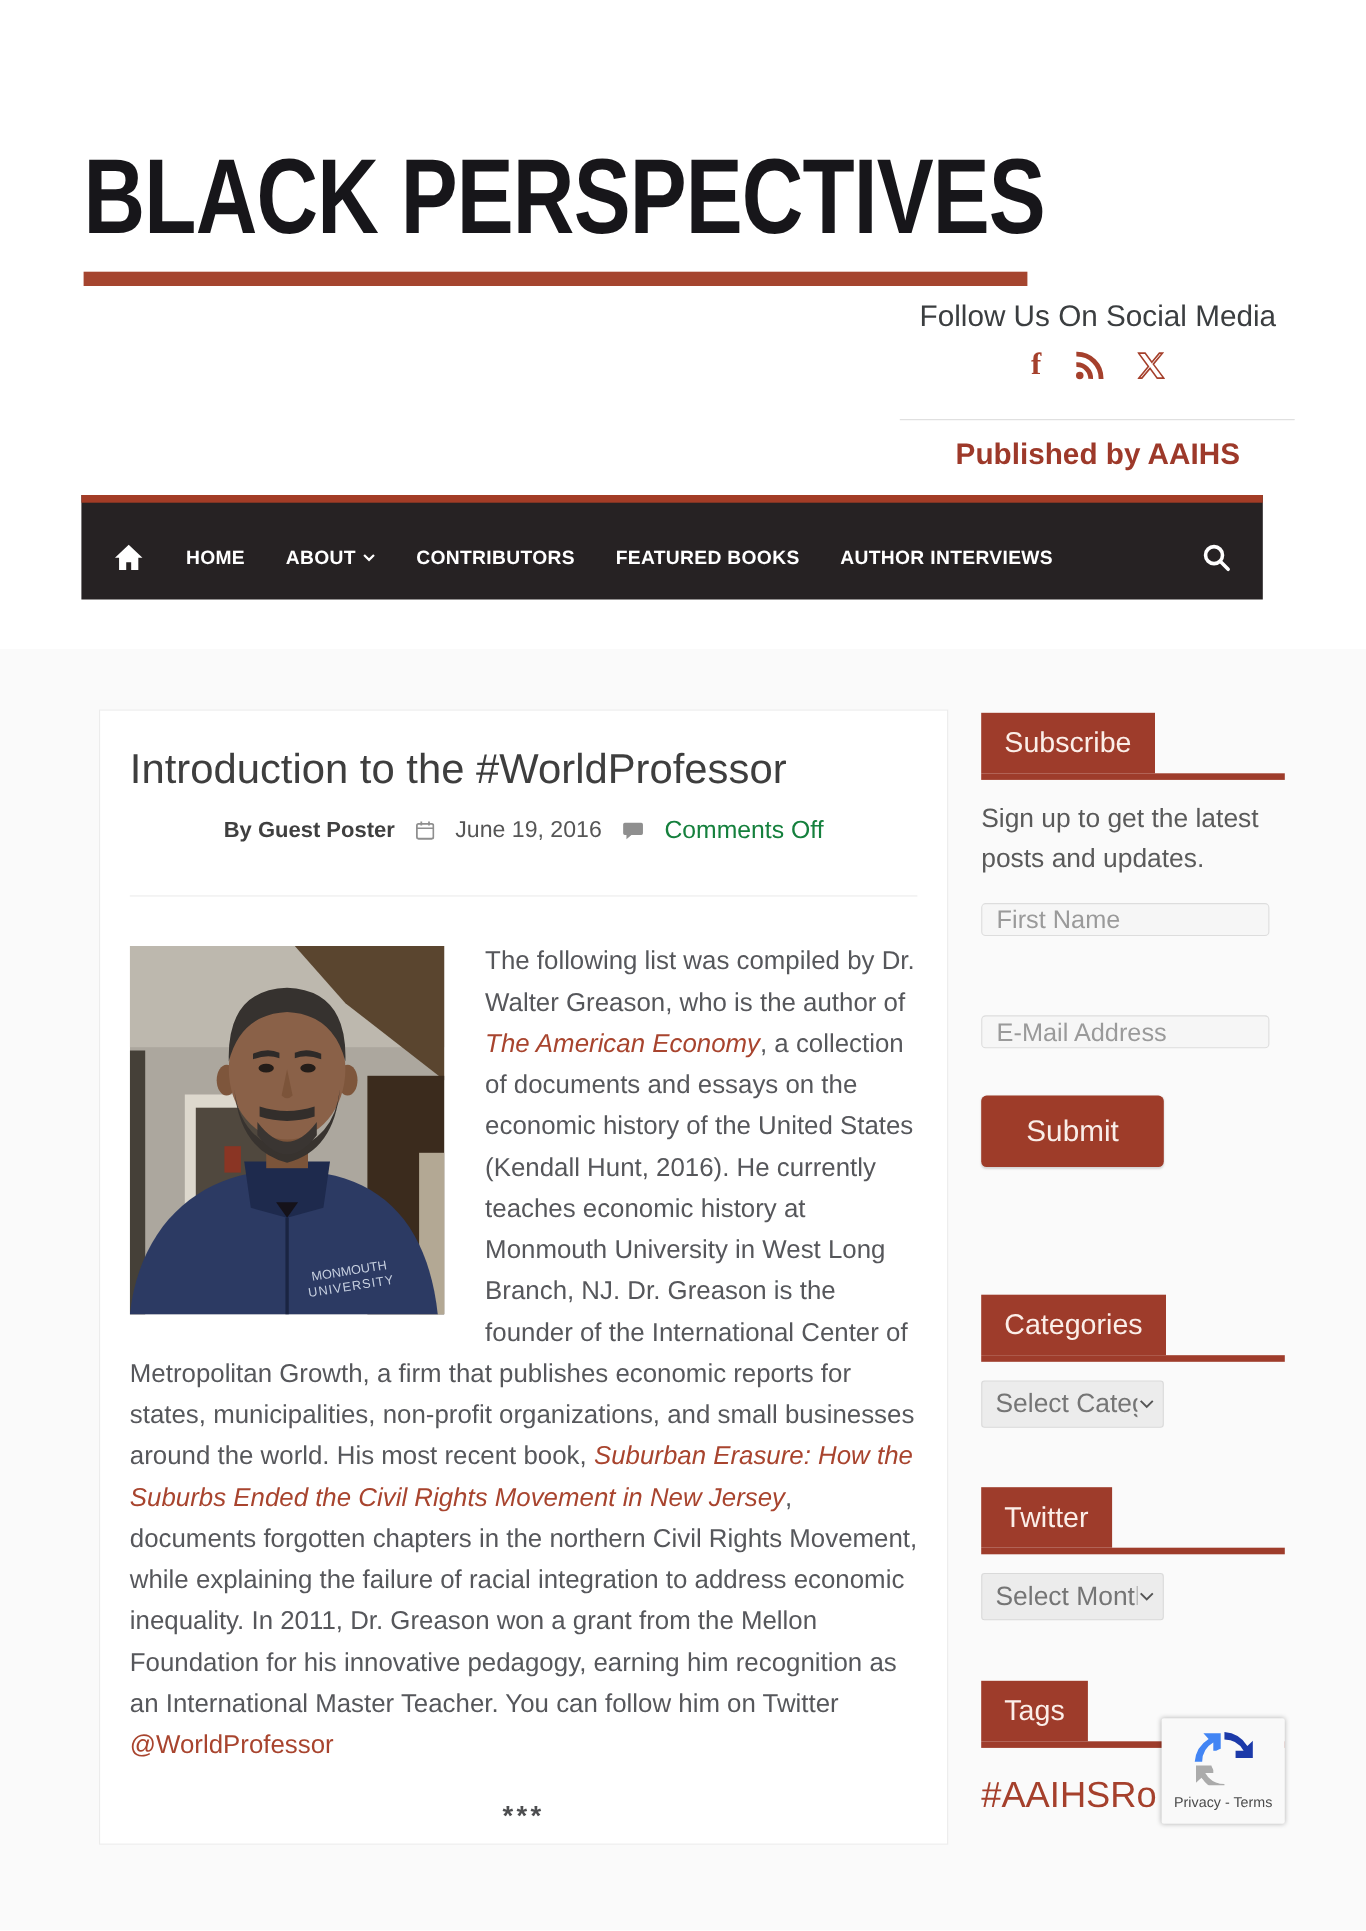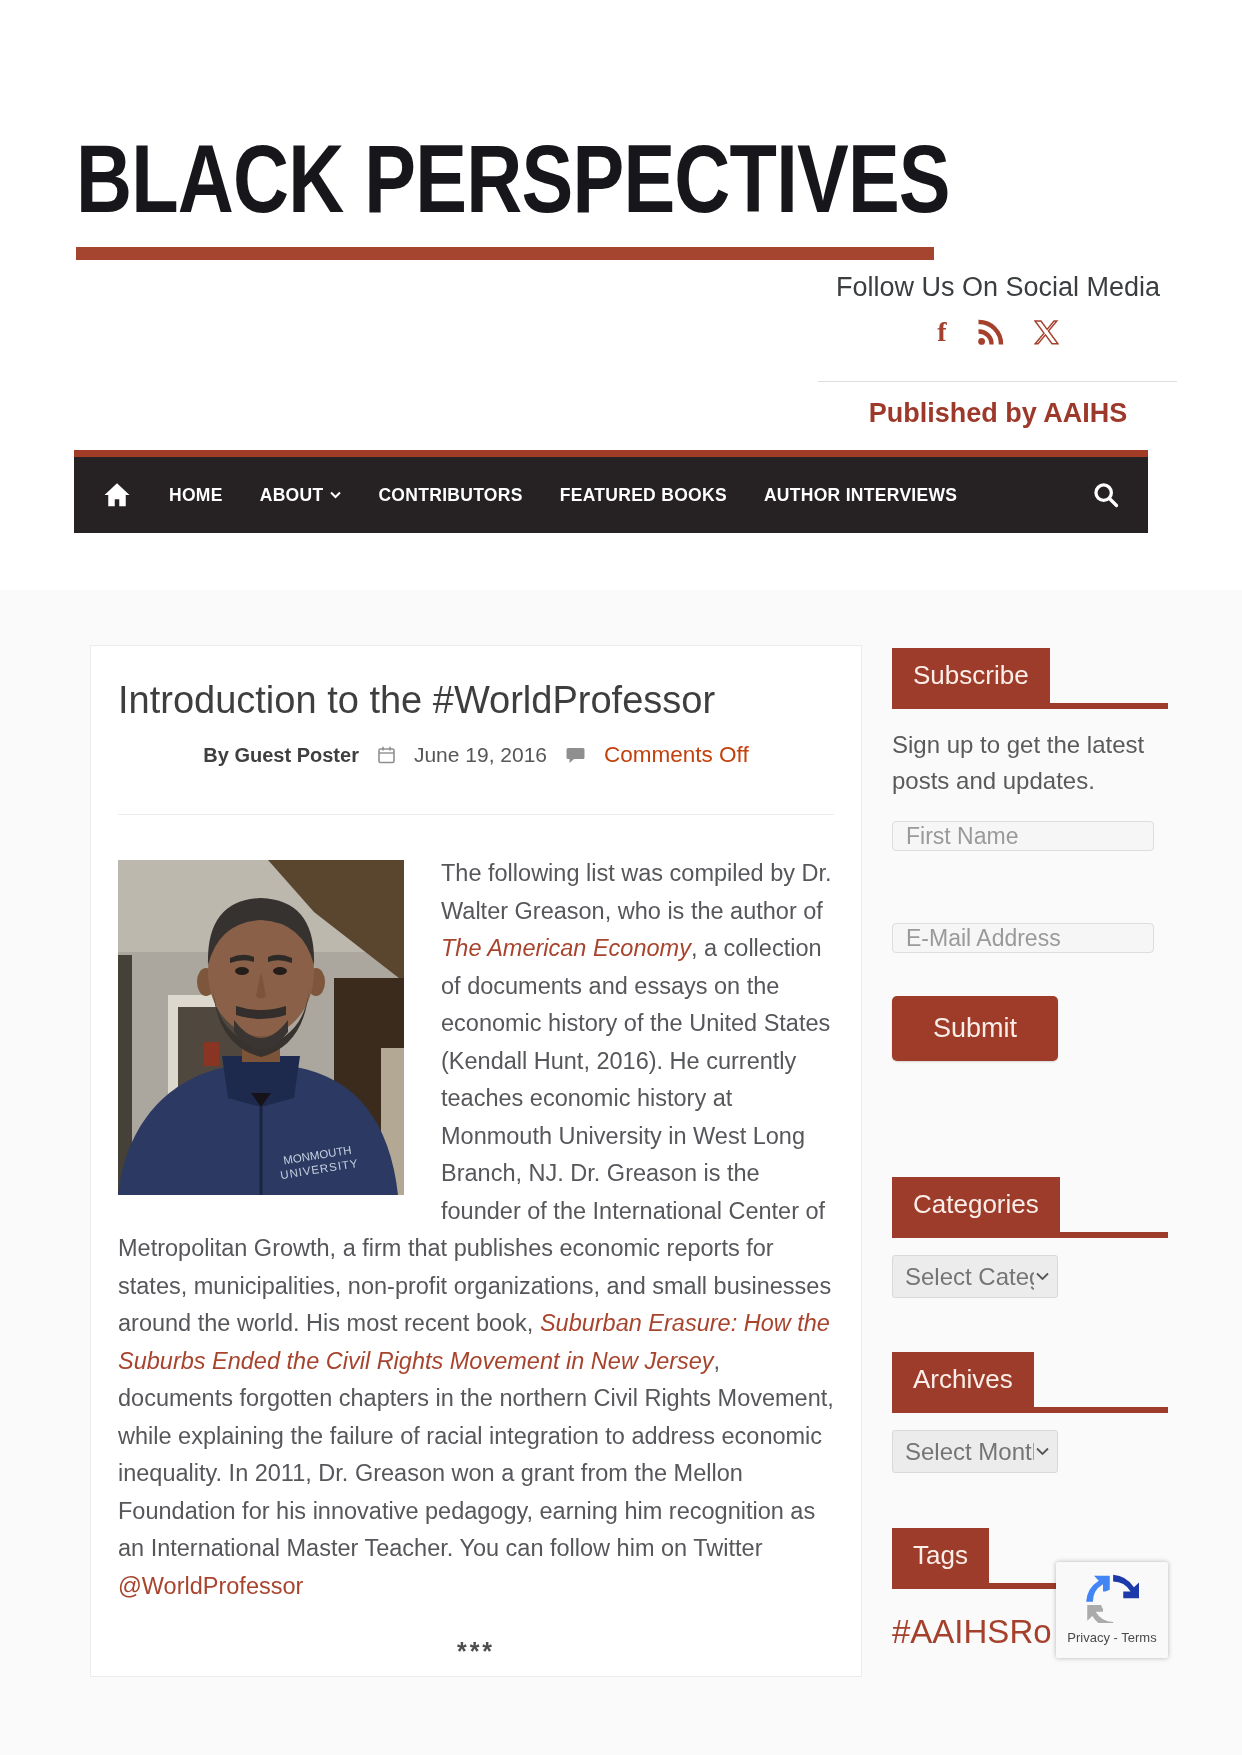--- a/index.html
+++ b/index.html
@@ -18,33 +18,33 @@
   .social-heading { font-size:27px; color:#3b3e40; }
   .social-icons { margin-top:14px; display:flex; justify-content:center; align-items:center; gap:30px; height:30px; }
   .soc { color:#a5402c; cursor:pointer; display:inline-flex; align-items:center; }
   .fb-f { font-size:28px; font-weight:700; font-family:"Liberation Serif", serif; }
   .header-divider { position:absolute; left:818px; top:381px; width:359px; border-top:1px solid #ddd; }
   .published-by { position:absolute; left:818px; top:398px; width:360px; text-align:center;
                   font-size:27px; font-weight:700; color:#9d392a; }
 
   
   .nav { position:absolute; left:74px; top:450px; width:1074px; background:#262223; border-top:7px solid #a33c26; color:#fff; }
-  .nav-row1 { display:flex; align-items:center; gap:37px; height:76px; padding:0 28px; }
+  .nav-row1 { display:flex; align-items:center; gap:37px; height:76px; padding:0 28px;margin-top:12px; }
   .nav-row2 { display:flex; align-items:center; justify-content:center; gap:40px; height:57px; padding-bottom:6px; }
   .nav-item { font-size:17.5px; font-weight:700; letter-spacing:.3px; color:#fff; cursor:pointer; display:flex; align-items:center; gap:7px; white-space:nowrap; }
   .nav-ic { display:flex; align-items:center; cursor:pointer; }
   .nav-search { margin-left:auto; }
 
   
   .card { position:absolute; left:90px; top:645px; width:772px; height:1032px; background:#fff; border:1px solid #ececec; padding:0 27px; overflow:hidden; }
   .post-title { margin-top:30px; font-size:38px; line-height:48px; color:#3e3e3e; font-weight:400; }
   .byline { margin-top:18px; display:flex; justify-content:center; align-items:center; gap:19px; }
   .byline .author { font-size:20px; font-weight:700; color:#3f3f3f; cursor:pointer; }
   .byline .date { font-size:21px; color:#565656; }
-  .byline .comments { font-size:22.5px; color:#c2410c;text-align:right; }
+  .byline .comments { font-size:22.5px; color:#15803d;text-align:right; }
   .meta-ic { display:flex; align-items:center; }
   .post-sep { margin-top:46px; border-top:1px solid #ececec; }
   .post-body { margin-top:40px; font-size:23.5px; line-height:37.5px; color:#56575b; }
   .author-photo { float:left; width:286px; height:335px; margin:5px 37px 8px 0; display:block; }
   a.rlink { color:#a8442e; text-decoration:none; cursor:pointer; }
   a.rlink.it { font-style:italic; }
   .stars { clear:both; margin-top:32px; text-align:center; font-size:25px; font-weight:700; color:#4d4e50; letter-spacing:3px; }
 
   
   .sidebar { position:absolute; left:892px; top:648px; width:276px; }
@@ -224,21 +224,21 @@
         <span class="chev">
           <svg width="13" height="9" viewBox="0 0 13 9">
               <polyline points="1,1.5 6.5,7 12,1.5" fill="none" stroke="#555" stroke-width="1.8"></polyline>
             </svg>
         </span>
       </div>
     </div>
 
     <div class="widget w-archives">
       <div class="wtitle">
-        <span>Archives</span>
+        <span>Twitter</span>
       </div>
       <div class="fselect">
         <span class="txt">Select Month</span>
         <span class="chev">
           <svg width="13" height="9" viewBox="0 0 13 9">
               <polyline points="1,1.5 6.5,7 12,1.5" fill="none" stroke="#555" stroke-width="1.8"></polyline>
             </svg>
         </span>
       </div>
     </div>

